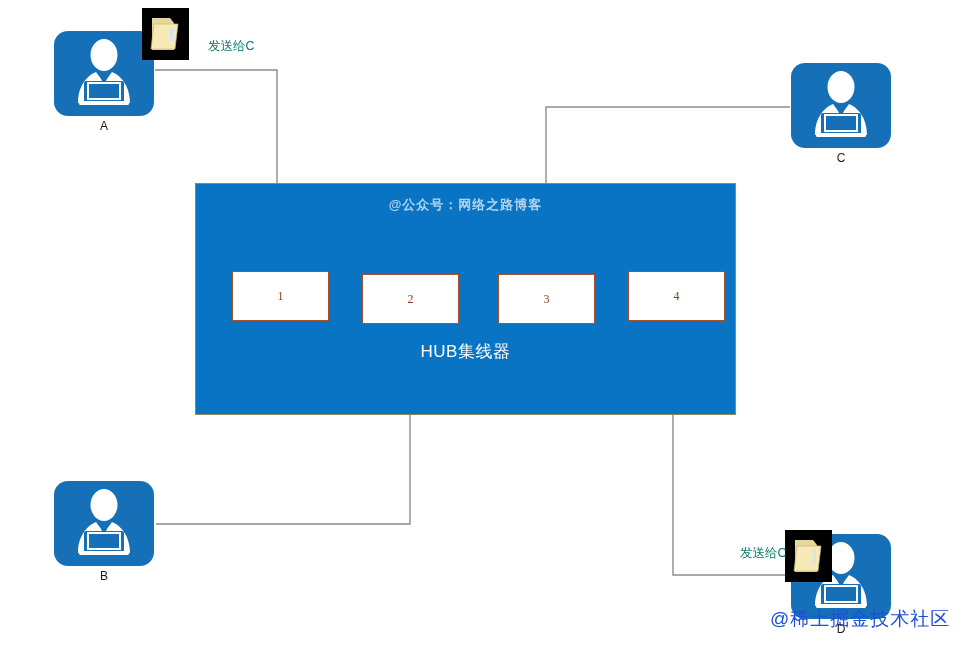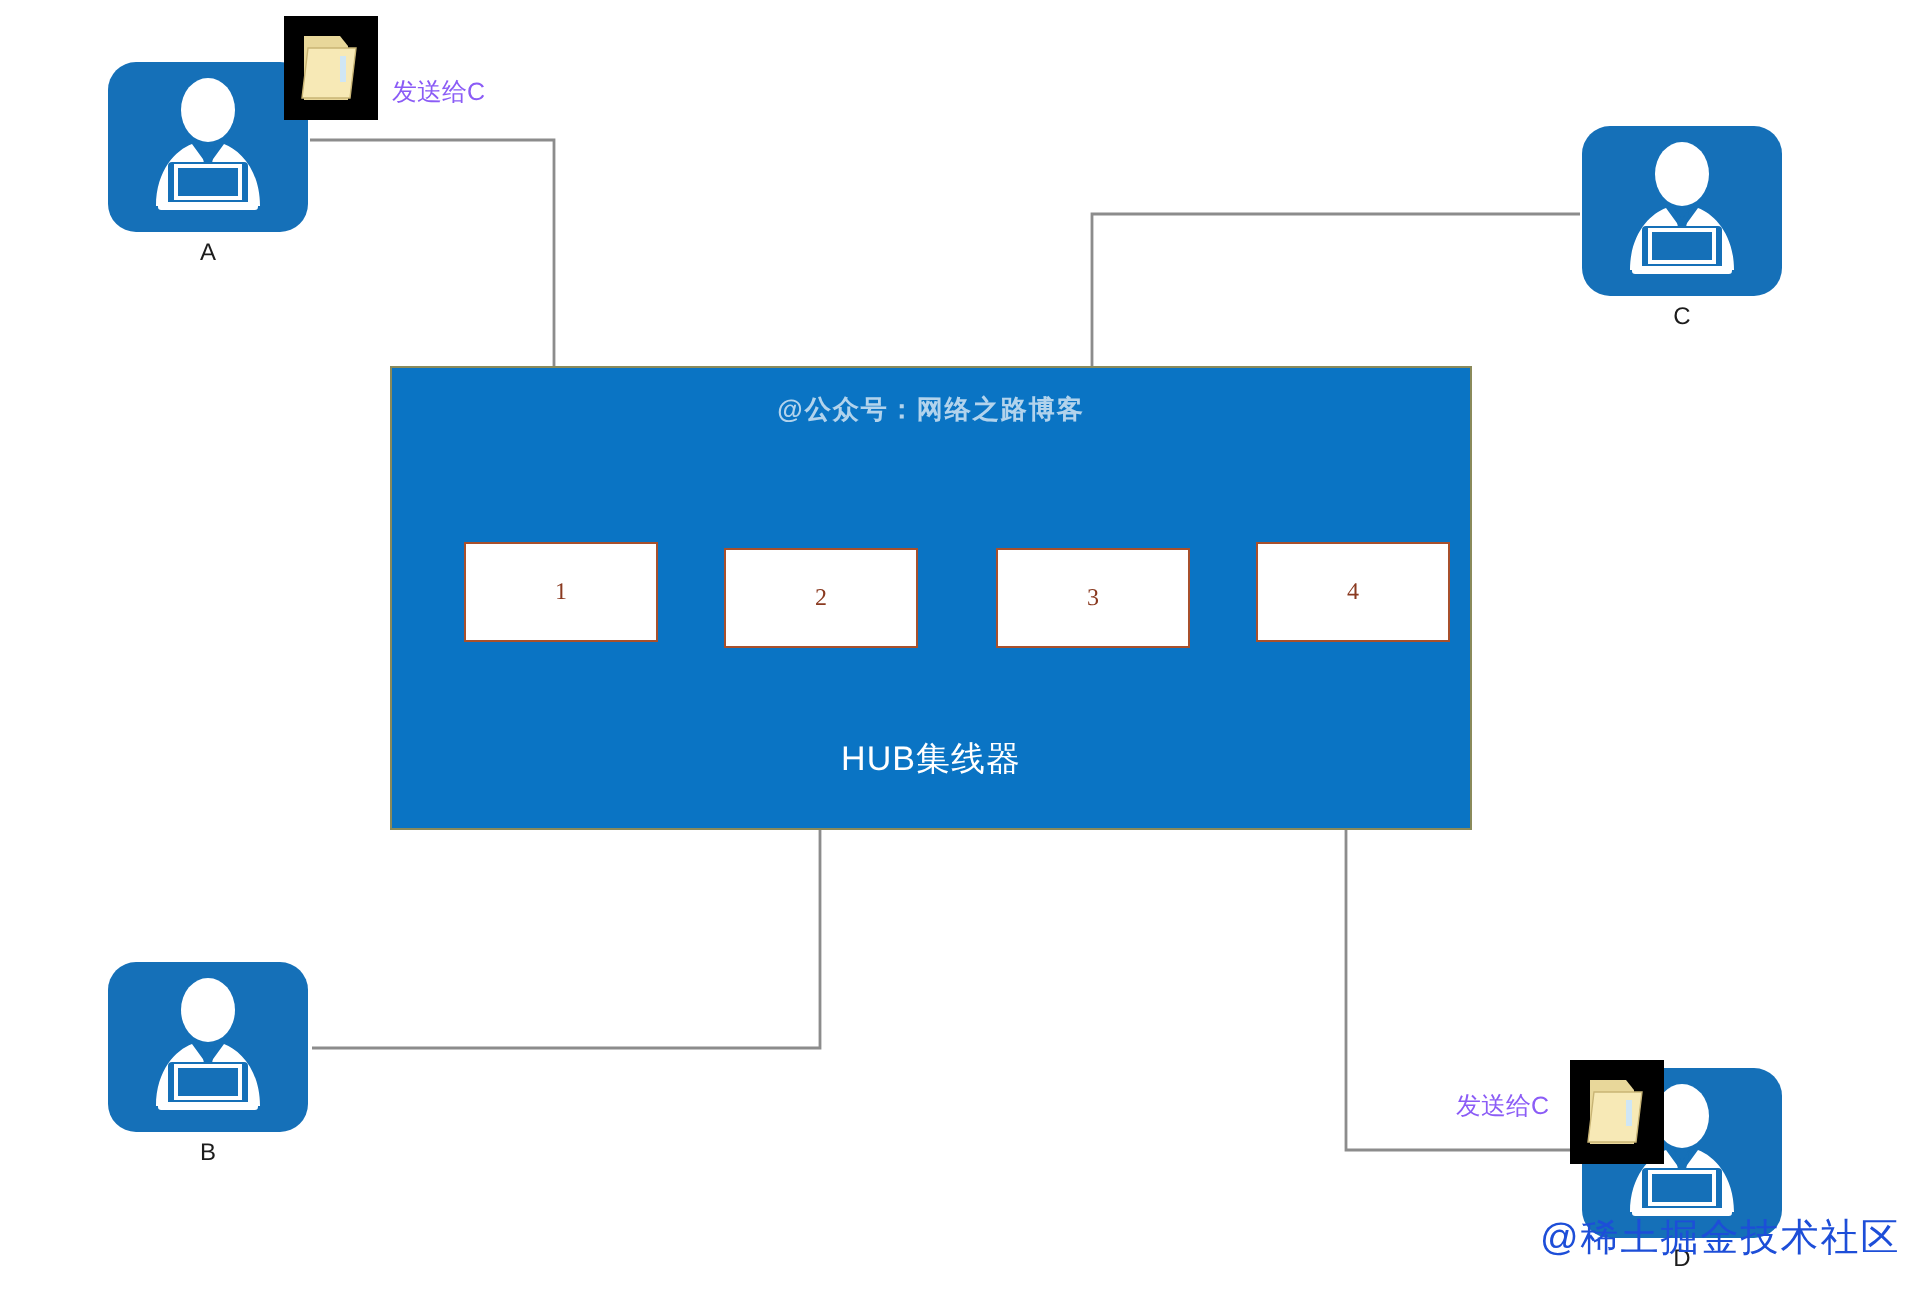--- a/index.html
+++ b/index.html
@@ -47,21 +47,21 @@
     text-align: center;
     font-size: 13px;
     color: #bcd9ef;
     letter-spacing: 1px;
     opacity: .95;
     font-weight: bold;
   }
   .hub-label {
     position: absolute;
     left: 0;
-    top: 184px;
+    top: 156px;
     width: 100%;
     text-align: center;
     font-size: 17px;
     color: #ffffff;
     letter-spacing: .5px;
   }
 
   
   .port {
     position: absolute;
@@ -120,23 +120,24 @@
     background: #000000;
   }
   .folder-badge svg { display: block; }
   #folder-a { left: 142px; top: 8px; }
   #folder-d { left: 785px; top: 530px; }
 
   
   .send-label {
     position: absolute;
     font-size: 12.5px;
-    color: #8b5cf6;
+    color: #0f766e;
     white-space: nowrap;
     font-family: "Liberation Sans", sans-serif;
+    margin-left: 12px;
   }
   #send-label-a { left: 196px; top: 38px; }
   #send-label-d { left: 728px; top: 545px; }
 
   
   .site-watermark {
     position: absolute;
     left: 770px;
     top: 606px;
     font-size: 19px;

